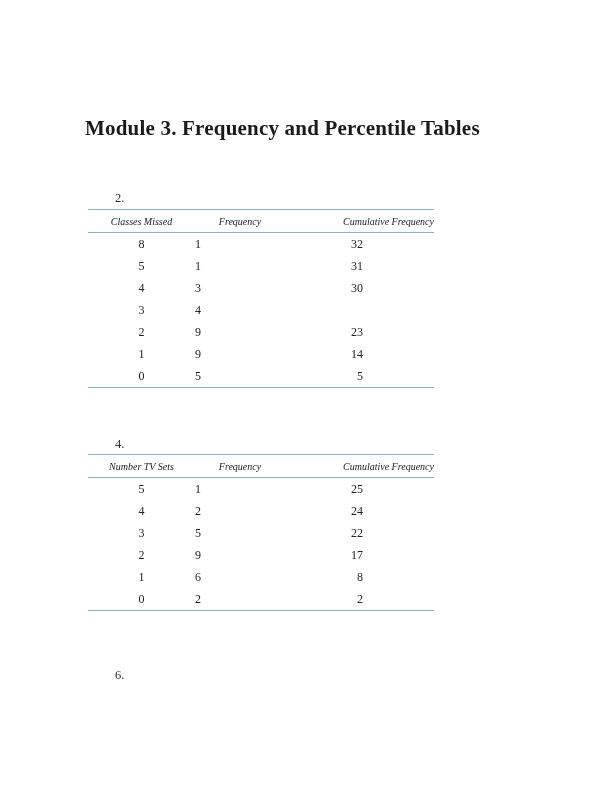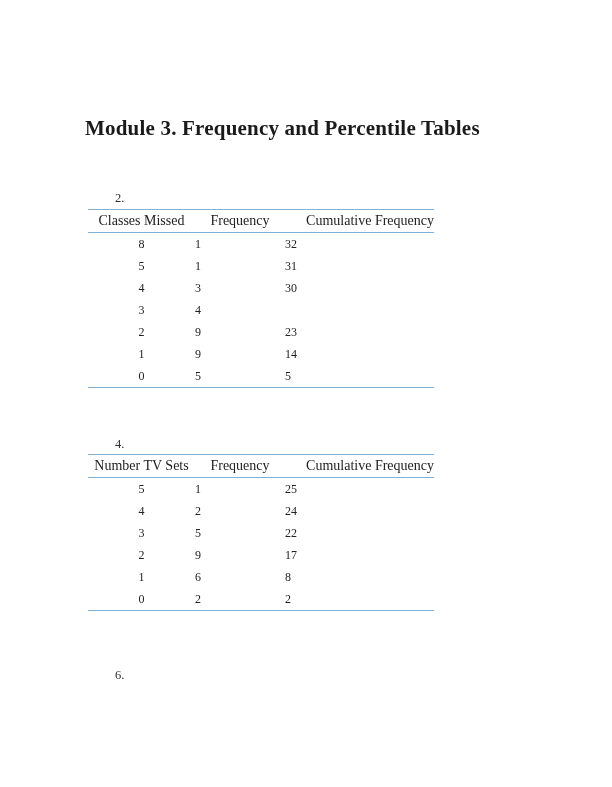--- a/index.html
+++ b/index.html
@@ -41,37 +41,38 @@
   .table-1 { top: 209px; }
   .table-2 { top: 454px; }
 
   .header-row {
     display: flex;
     align-items: center;
     height: 22px;
     border-bottom: 1.5px solid #82b1d6;
   }
   .hcell {
-    font-size: 14px;
+    font-style: italic;
+    font-size: 10px;
     text-align: center;
     color: #222222;
   }
   .table-body { border-bottom: 1.5px solid #82b1d6; }
   .data-row {
     display: flex;
     align-items: center;
     height: 22px;
     font-size: 12px;
     color: #222222;
   }
   .c1 { width: 107px; text-align: center; }
   .c2 { width: 90px;  }
   .c3 { width: 149px; text-align: right; }
   .data-row .c3 {
-    text-align: left;
+    text-align: right;
     padding-right: 71px;
     box-sizing: border-box;
   }
 
   .fab {
     position: absolute;
     left: 593px;
     top: 729px;
     width: 34px;
     height: 36px;

